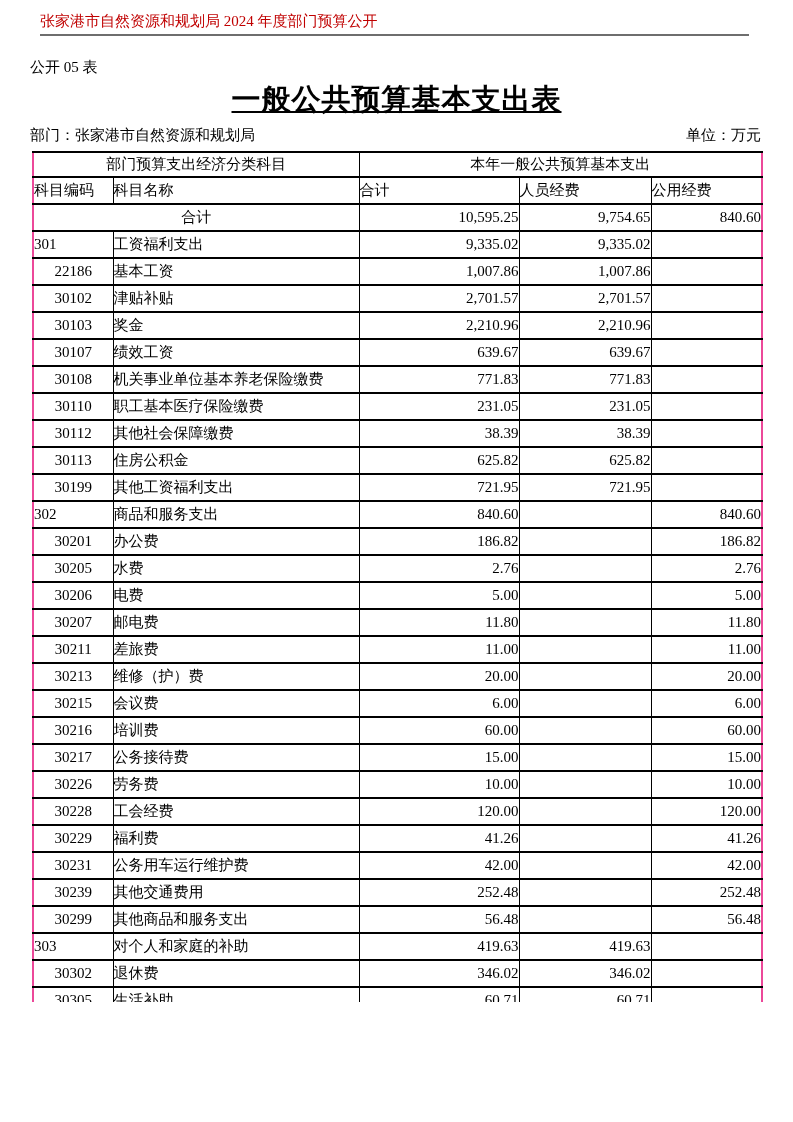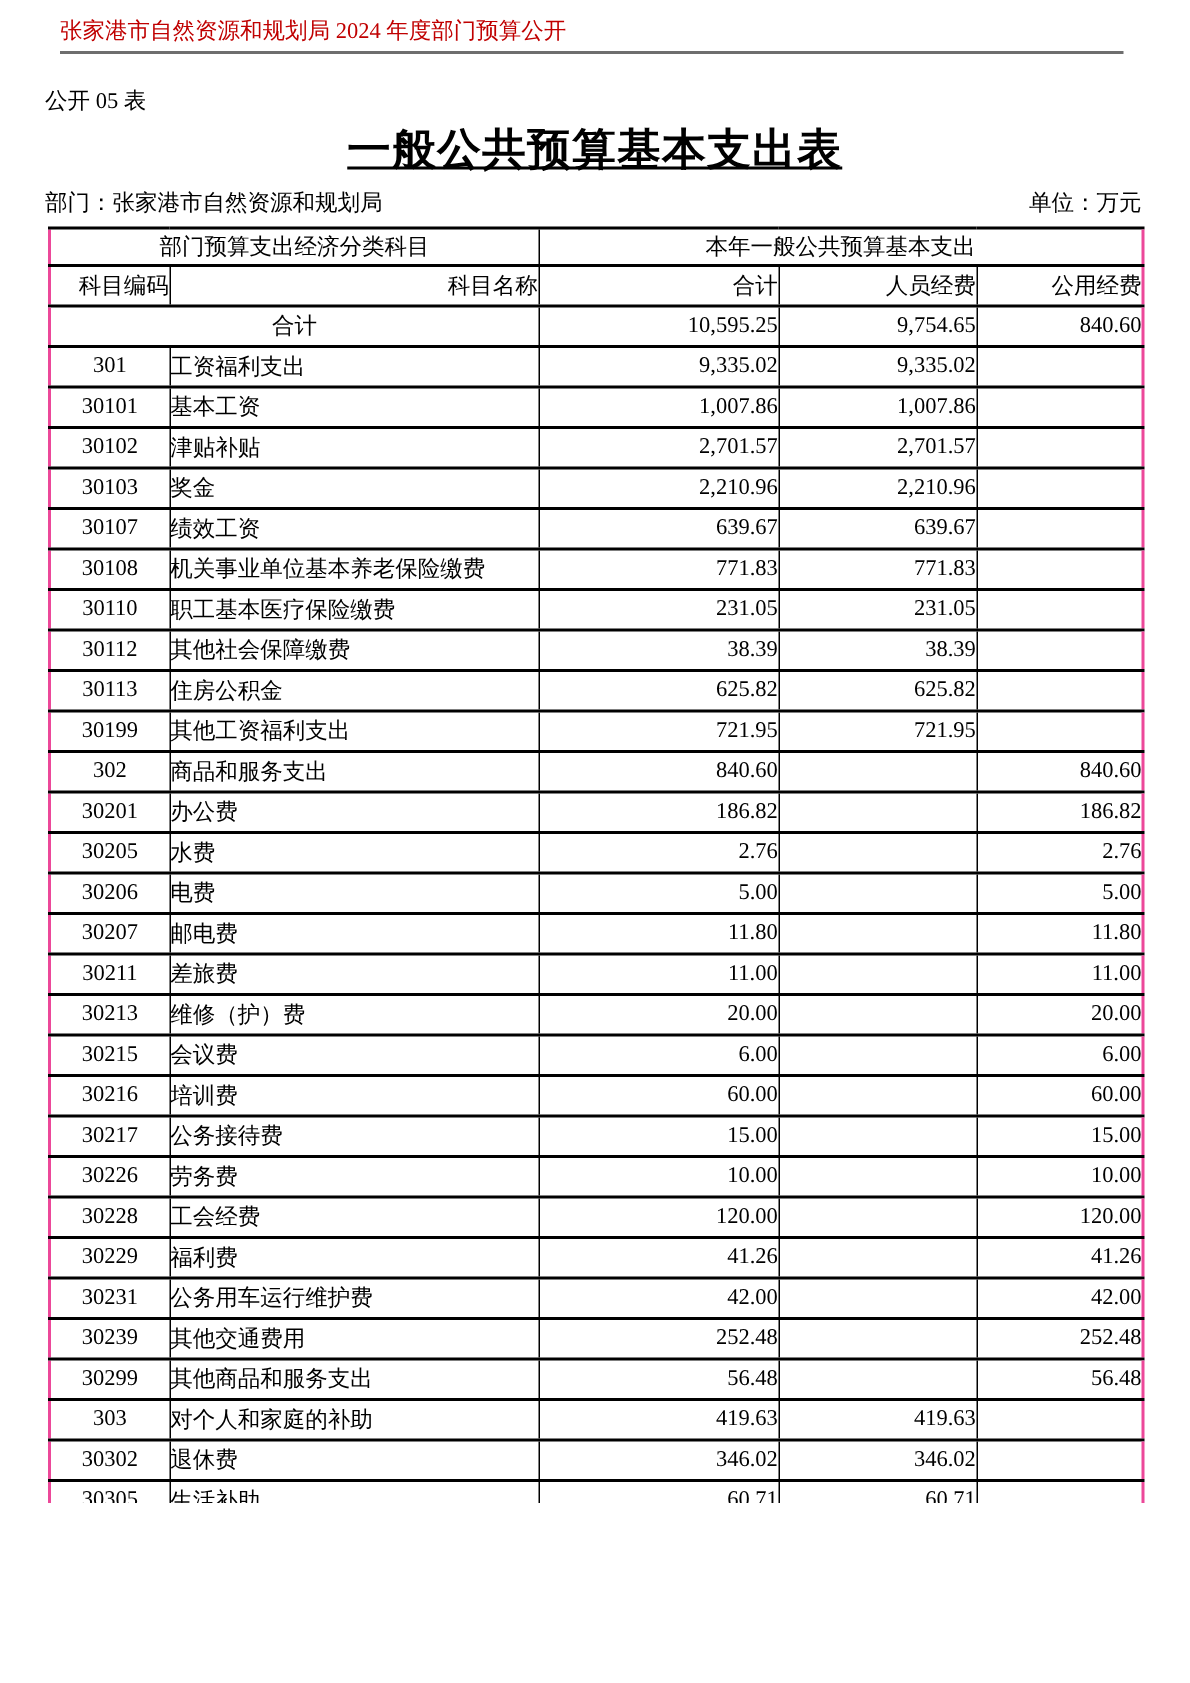--- a/index.html
+++ b/index.html
@@ -64,23 +64,23 @@
     border-right: 1px solid #000;
     border-top: 2px solid #000;
     border-bottom: 2px solid #000;
     font-size: 15px;
     font-weight: normal;
     padding: 0;
     overflow: hidden;
     white-space: nowrap;
   }
   table.budget thead tr.group-row th { height: 23px; text-align: center; }
-  table.budget thead tr.col-row th   { height: 25px; text-align: right; }
+  table.budget thead tr.col-row th   { height: 25px; text-align: left; }
   table.budget tbody td { height: 25px; }
-  td.code-top { text-align: center; padding-left: 3px; }
+  td.code-top { text-align: left; padding-left: 3px; }
   td.code-sub { text-align: center; }
   td.name-cell { text-align: left; padding-left: 5px; }
   td.num-cell { text-align: right; padding-right: 3px; }
   td.total-label-cell { text-align: center; }
   .page-footer {
     position: absolute;
     left: 0;
     right: 0;
     top: 1084px;
     text-align: center;
@@ -136,21 +136,21 @@
         <td class="num-cell">840.60</td>
       </tr>
     <tr>
           <td class="code-top">301</td>
           <td class="name-cell">工资福利支出</td>
           <td class="num-cell">9,335.02</td>
           <td class="num-cell">9,335.02</td>
           <td class="num-cell"></td>
         </tr>
         <tr>
-          <td class="code-sub">30101</td>
+          <td class="code-sub">22186</td>
           <td class="name-cell">基本工资</td>
           <td class="num-cell">1,007.86</td>
           <td class="num-cell">1,007.86</td>
           <td class="num-cell"></td>
         </tr>
         <tr>
           <td class="code-sub">30102</td>
           <td class="name-cell">津贴补贴</td>
           <td class="num-cell">2,701.57</td>
           <td class="num-cell">2,701.57</td>

